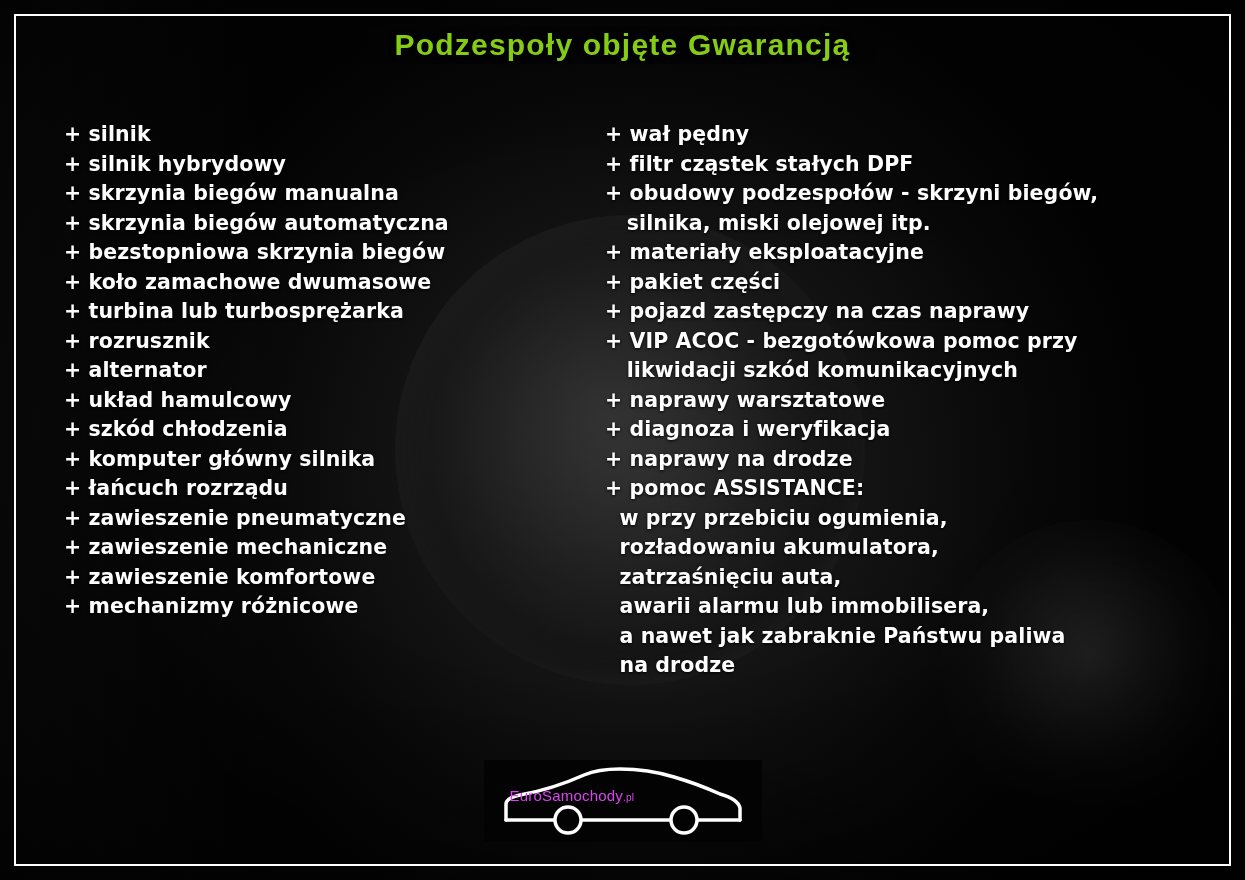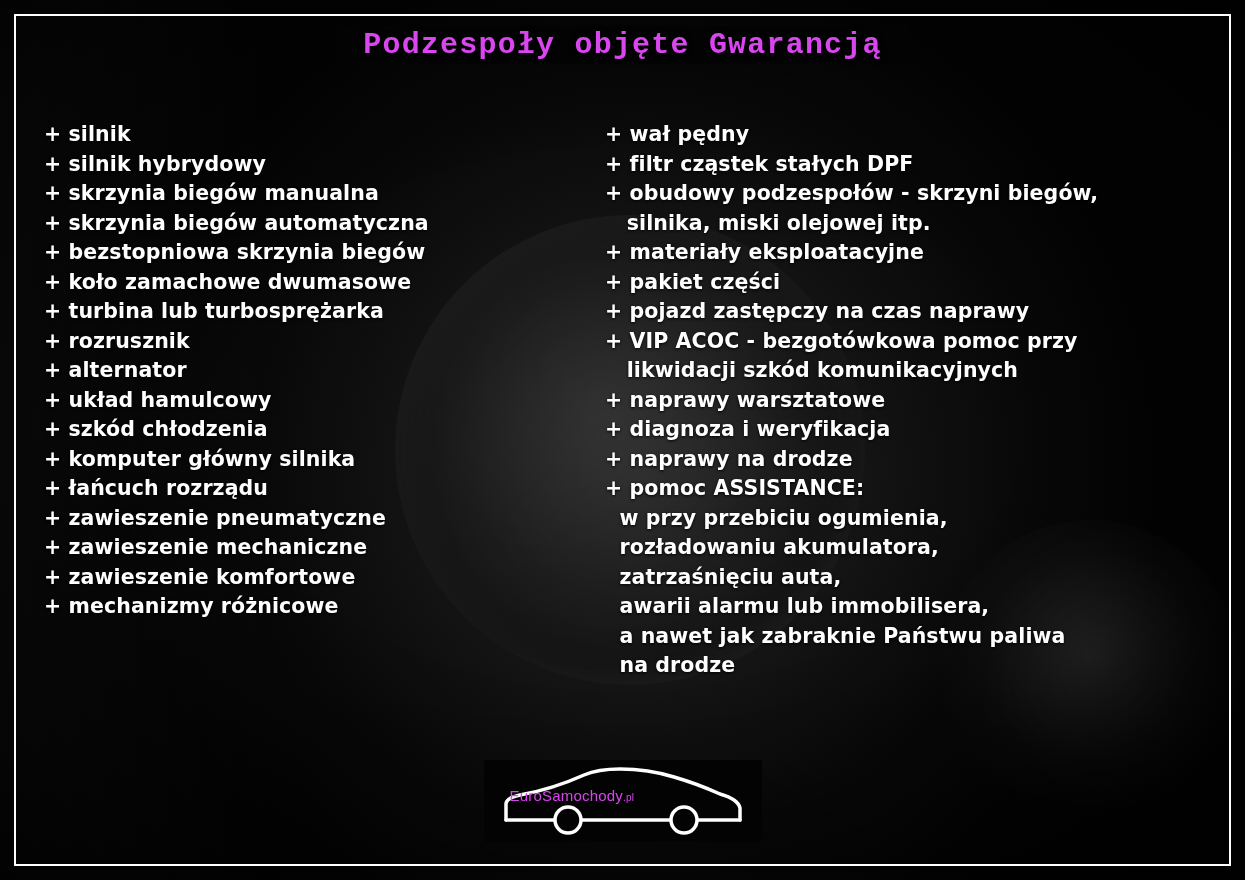--- a/index.html
+++ b/index.html
@@ -73,41 +73,41 @@
   .title-wrap {
     position: absolute;
     left: 0; top: 26px;
     width: 100%;
     text-align: center;
   }
   .title {
     display: inline-block;
     padding: 0 26px;
     background: #030303;
-    color: #d946ef;
-    font-family: Liberation Mono, monospace;
+    color: #84cc16;
+    font-family: Liberation Sans, sans-serif;
     font-weight: bold;
     font-size: 30px;
     letter-spacing: 1.2px;
     line-height: 38px;
     text-shadow: 0 0 6px rgba(0,0,0,0.9);
   }
 
   
   .columns {
     position: absolute;
     left: 0; top: 120px;
     width: 100%;
     display: flex;
     align-items: flex-start;
   }
   .col {
     color: #fff;
   }
-  .col-left  { width: 600px; padding-left: 44px; }
+  .col-left  { width: 600px; padding-left: 64px; }
   .col-right { width: 645px; padding-left: 5px; }
 
   .item {
     font-family: "DejaVu Sans", sans-serif;
     font-weight: bold;
     font-size: 20.5px;
     line-height: 29.5px;
     letter-spacing: 0.1px;
     white-space: pre-wrap;
     text-shadow: 0 1px 3px rgba(0,0,0,0.95);

